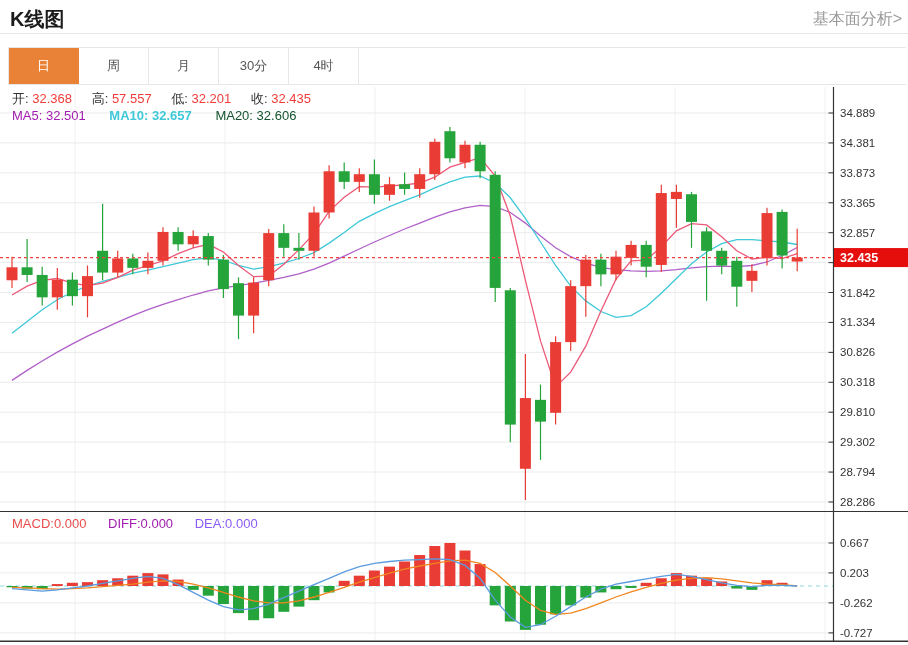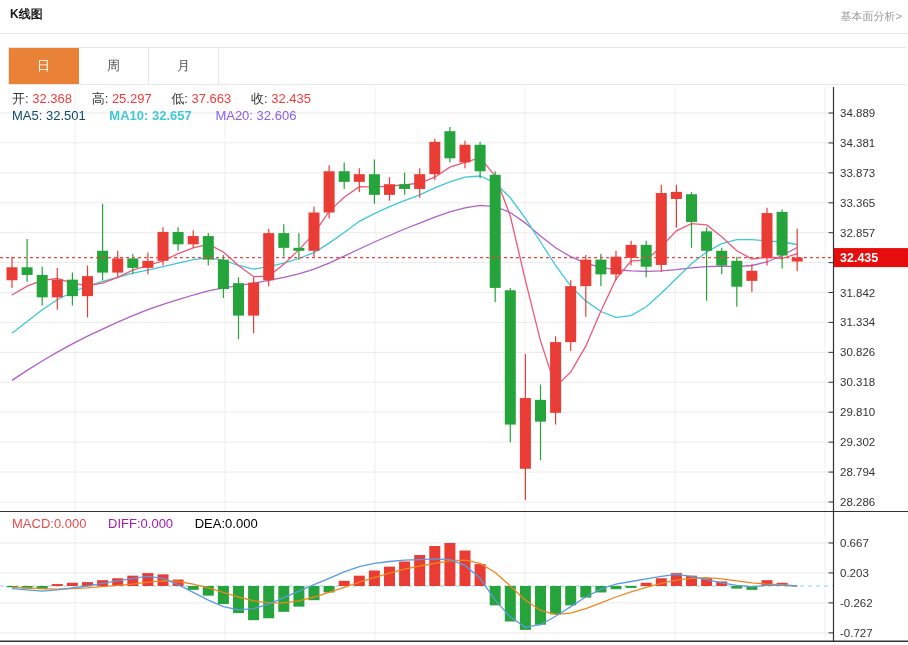--- a/index.html
+++ b/index.html
@@ -1,56 +1,58 @@
 <!DOCTYPE html>
 <html><head>
 <meta charset="utf-8">
 <style>
   html,body{margin:0;padding:0;background:#fff;}
   .page{
     position:relative;width:908px;height:645px;background:#fff;overflow:hidden;
     font-family:"Liberation Sans","DejaVu Sans",sans-serif;
   }
-  .page-title{position:absolute;top:6px;left:10px;font-size:12px;font-weight:bold;color:#1b1b1b;}
-  .analysis-link{position:absolute;top:9px;right:6px;font-size:11px;color:#9a9a9a;cursor:pointer;text-decoration:none;}
+  .page-title{position:absolute;top:6px;left:10px;font-size:20px;font-weight:bold;color:#1b1b1b;}
+  .analysis-link{position:absolute;top:9px;right:6px;font-size:16px;color:#9a9a9a;cursor:pointer;text-decoration:none;}
   .title-rule{position:absolute;top:33px;left:0;width:908px;height:1px;background:#e6e6e6;}
   .tab-bar{
     position:absolute;top:47px;left:8px;right:2px;height:38px;box-sizing:border-box;
     border-top:1px solid #e7e7e7;border-bottom:1px solid #e7e7e7;border-left:1px solid #e7e7e7;
     display:flex;align-items:stretch;background:#fff;
   }
   .tab{
     width:70px;box-sizing:border-box;border-right:1px solid #e7e7e7;
     font-size:13px;color:#555;text-align:center;line-height:36px;cursor:pointer;background:#fff;
   }
   .tab.active{background:#e98136;color:#fff;border-right:1px solid #e98136;}
   .chart-svg{position:absolute;top:85px;left:0;}
   .ohlc-row{position:absolute;top:90px;left:12px;font-size:13px;white-space:nowrap;}
   .ohlc-row .item{margin-right:16px;}
   .ohlc-row .lbl{color:#333;}
   .ohlc-row .val{color:#f23b3b;}
   .ma-row{position:absolute;top:108px;left:12px;font-size:13px;white-space:nowrap;}
   .ma-row .item{margin-right:20px;}
-  .ma5{color:#0c4a6e;} .ma10{color:#3fc8d8;font-weight:bold;} .ma20:{color:#b060c8;} .ma20{color:#8b5cf6;}
+  .ma5{color:#a21caf;} .ma10{color:#3fc8d8;font-weight:bold;} .ma20:{color:#b060c8;} .ma20{color:#14532d;}
   .macd-row{position:absolute;top:516px;left:12px;font-size:13px;white-space:nowrap;}
   .macd-row .item{margin-right:18px;}
-  .c-macd{color:#e84c4c;} .c-diff{color:#a21caf;} .c-dea{color:#000000;margin-top:20px;}
+  .c-macd{color:#e84c4c;} .c-diff{color:#a21caf;} .c-dea{color:#8b5cf6;margin-top:20px;}
 </style>
 </head>
 <body>
 
 <div class="page">
   <div class="page-title">K线图</div>
   <a class="analysis-link">基本面分析&gt;</a>
   <div class="title-rule"></div>
 
   <div class="tab-bar">
     <div class="tab active">日</div>
     <div class="tab">周</div>
     <div class="tab">月</div>
+    <div class="tab">30分</div>
+    <div class="tab">4时</div>
   </div>
 
   <svg id="chart-svg" class="chart-svg" width="908" height="560">
       <g>
         <line x1="75" y1="2" x2="75" y2="426" stroke="#f0f0f0" stroke-width="1"></line>
         <line x1="75" y1="427" x2="75" y2="556" stroke="#f0f0f0" stroke-width="1"></line>
         <line x1="225" y1="2" x2="225" y2="426" stroke="#f0f0f0" stroke-width="1"></line>
         <line x1="225" y1="427" x2="225" y2="556" stroke="#f0f0f0" stroke-width="1"></line>
         <line x1="375" y1="2" x2="375" y2="426" stroke="#f0f0f0" stroke-width="1"></line>
         <line x1="375" y1="427" x2="375" y2="556" stroke="#f0f0f0" stroke-width="1"></line>
@@ -290,22 +292,22 @@
         <text x="840" y="551.8915" font-size="11.5" fill="#333" font-family="Liberation Sans, DejaVu Sans, sans-serif">-0.727</text>
       </g>
       <g>
         <rect x="834" y="163.07004800000004" width="74" height="19" fill="#e60d0d"></rect>
         <text x="840" y="177.07004800000004" font-size="12.5" font-weight="bold" fill="#fff" font-family="Liberation Sans, DejaVu Sans, sans-serif">32.435</text>
       </g>
     </svg>
 
   <div class="ohlc-row">
     <span class="item"><span class="lbl">开:</span> <span class="val">32.368</span></span>
-    <span class="item"><span class="lbl">高:</span> <span class="val">25.297</span></span>
-    <span class="item"><span class="lbl">低:</span> <span class="val">37.663</span></span>
+    <span class="item"><span class="lbl">高:</span> <span class="val">57.557</span></span>
+    <span class="item"><span class="lbl">低:</span> <span class="val">32.201</span></span>
     <span class="item"><span class="lbl">收:</span> <span class="val">32.435</span></span>
   </div>
 
   <div class="ma-row">
     <span class="item ma5"><span>MA5:</span> <span>32.501</span></span>
     <span class="item ma10"><span>MA10:</span> <span>32.657</span></span>
     <span class="item ma20"><span>MA20:</span> <span>32.606</span></span>
   </div>
 
   <div class="macd-row">

